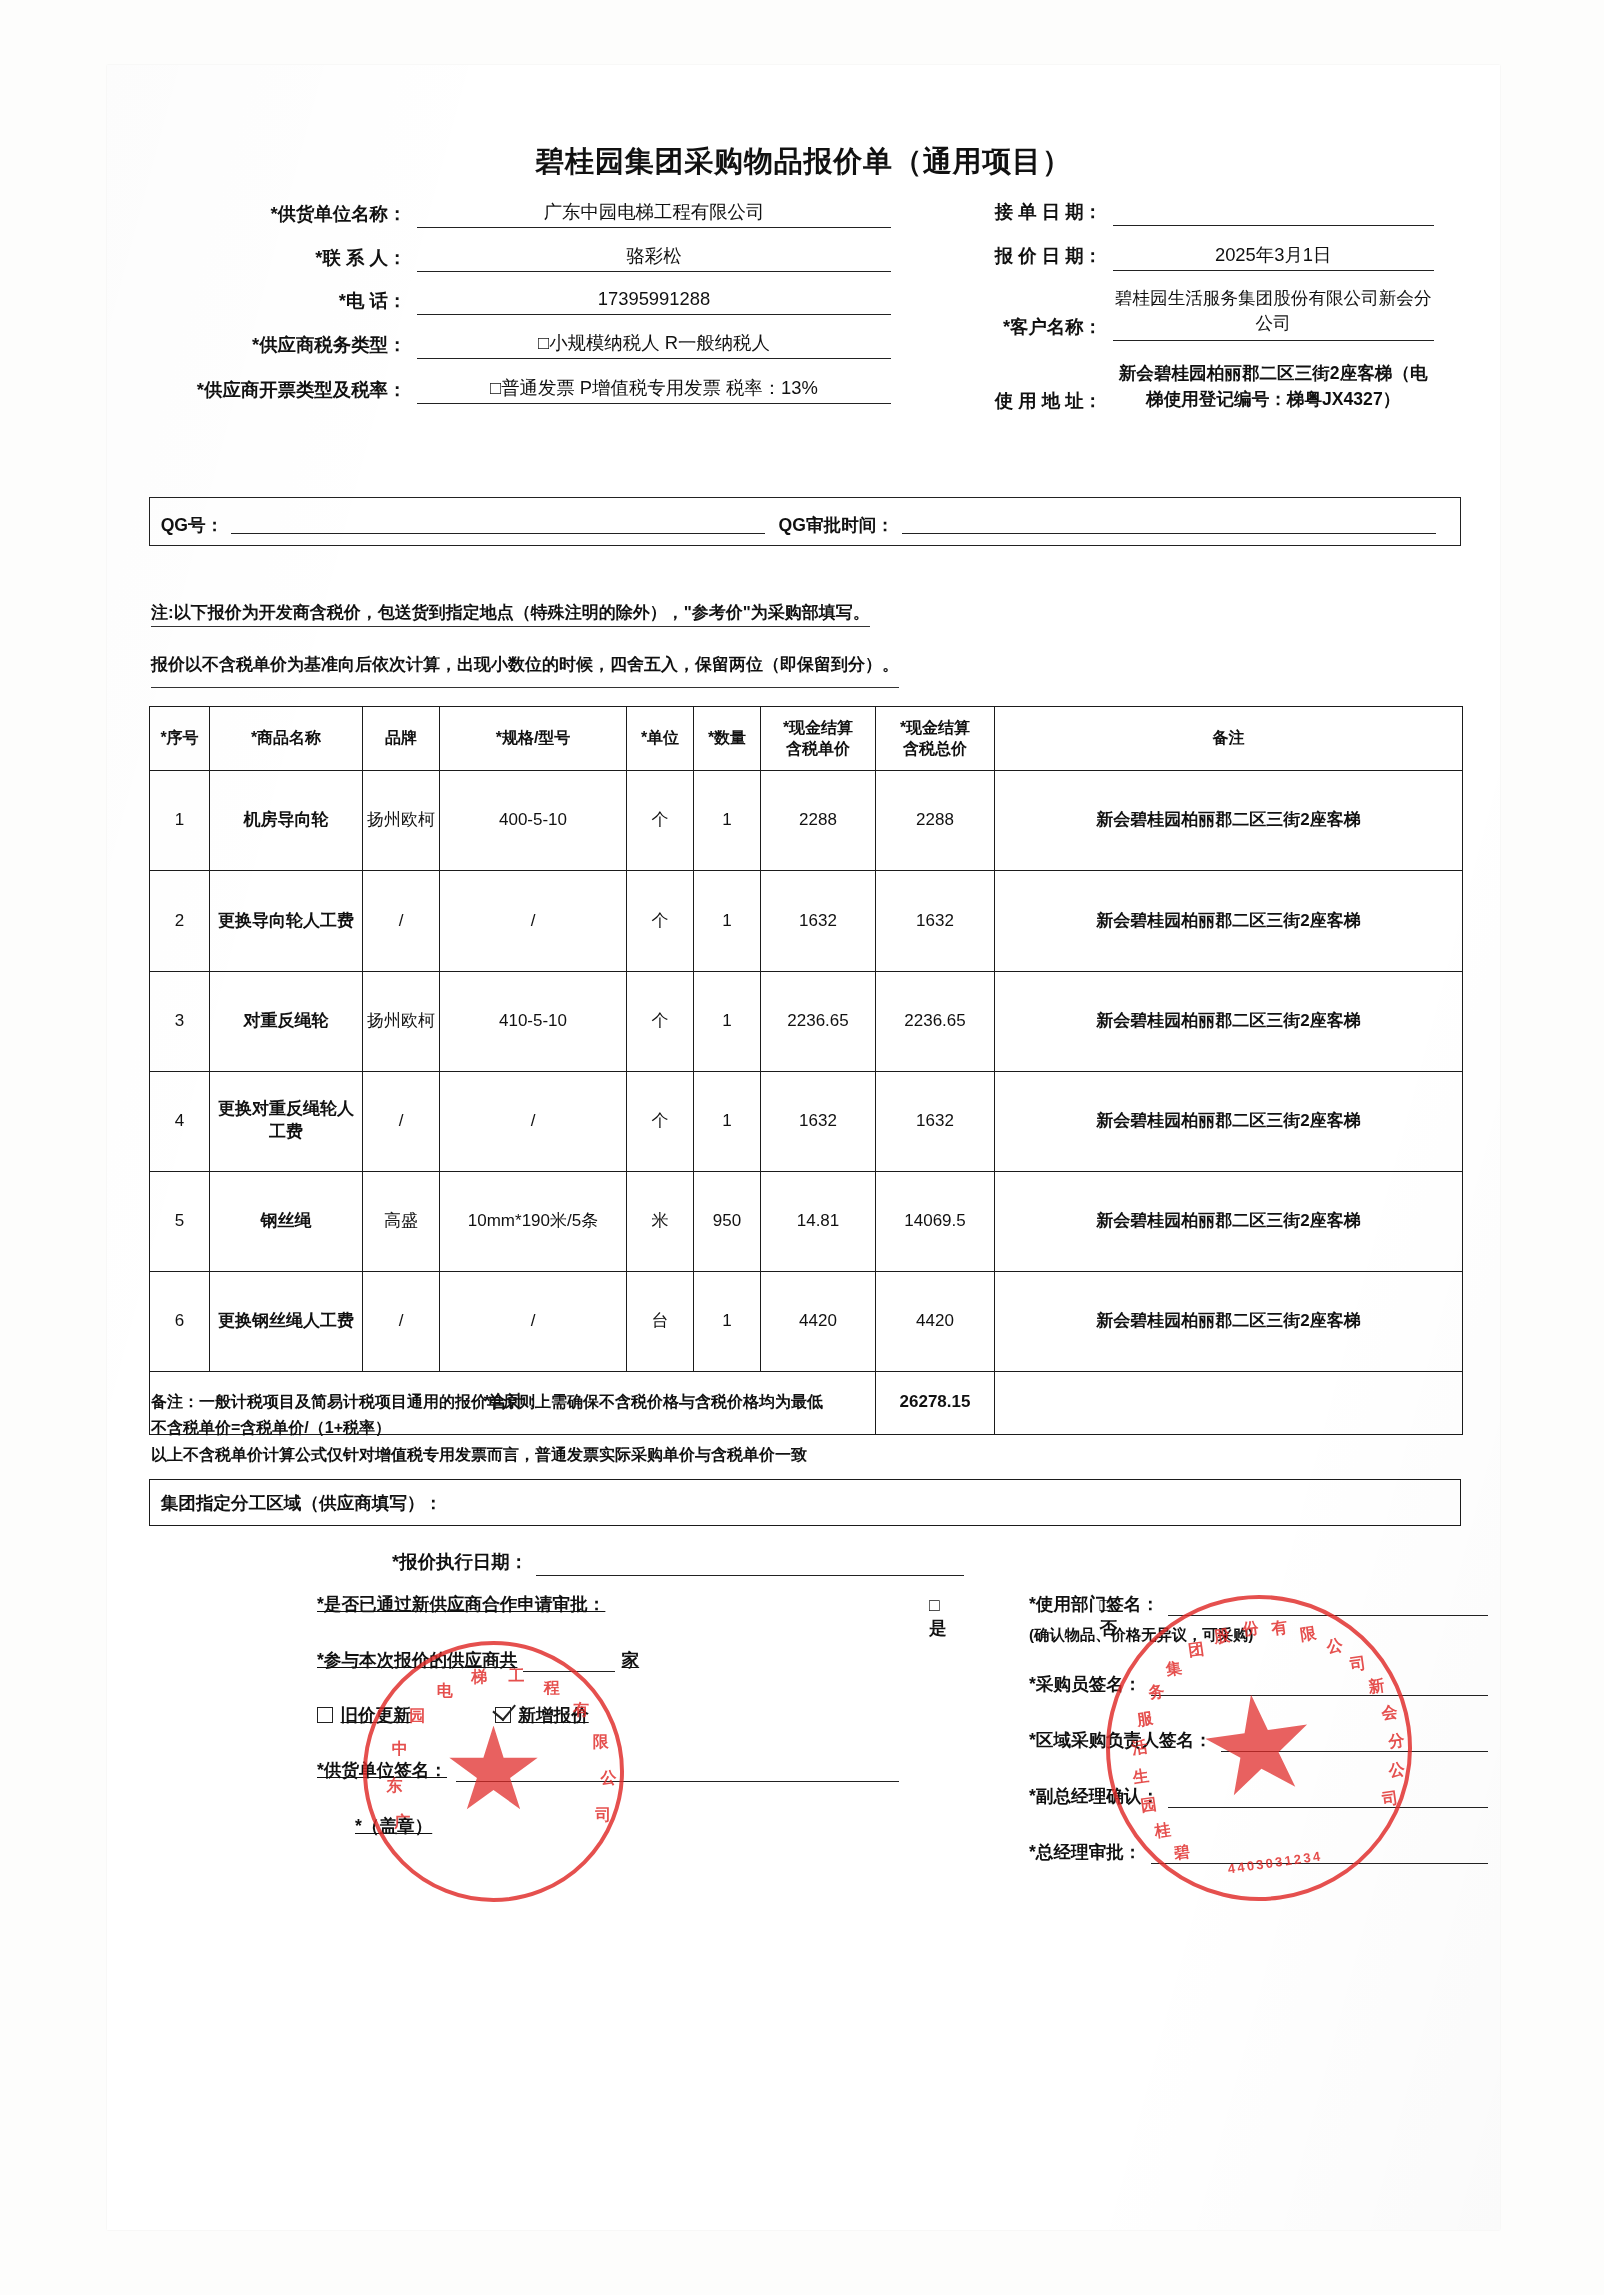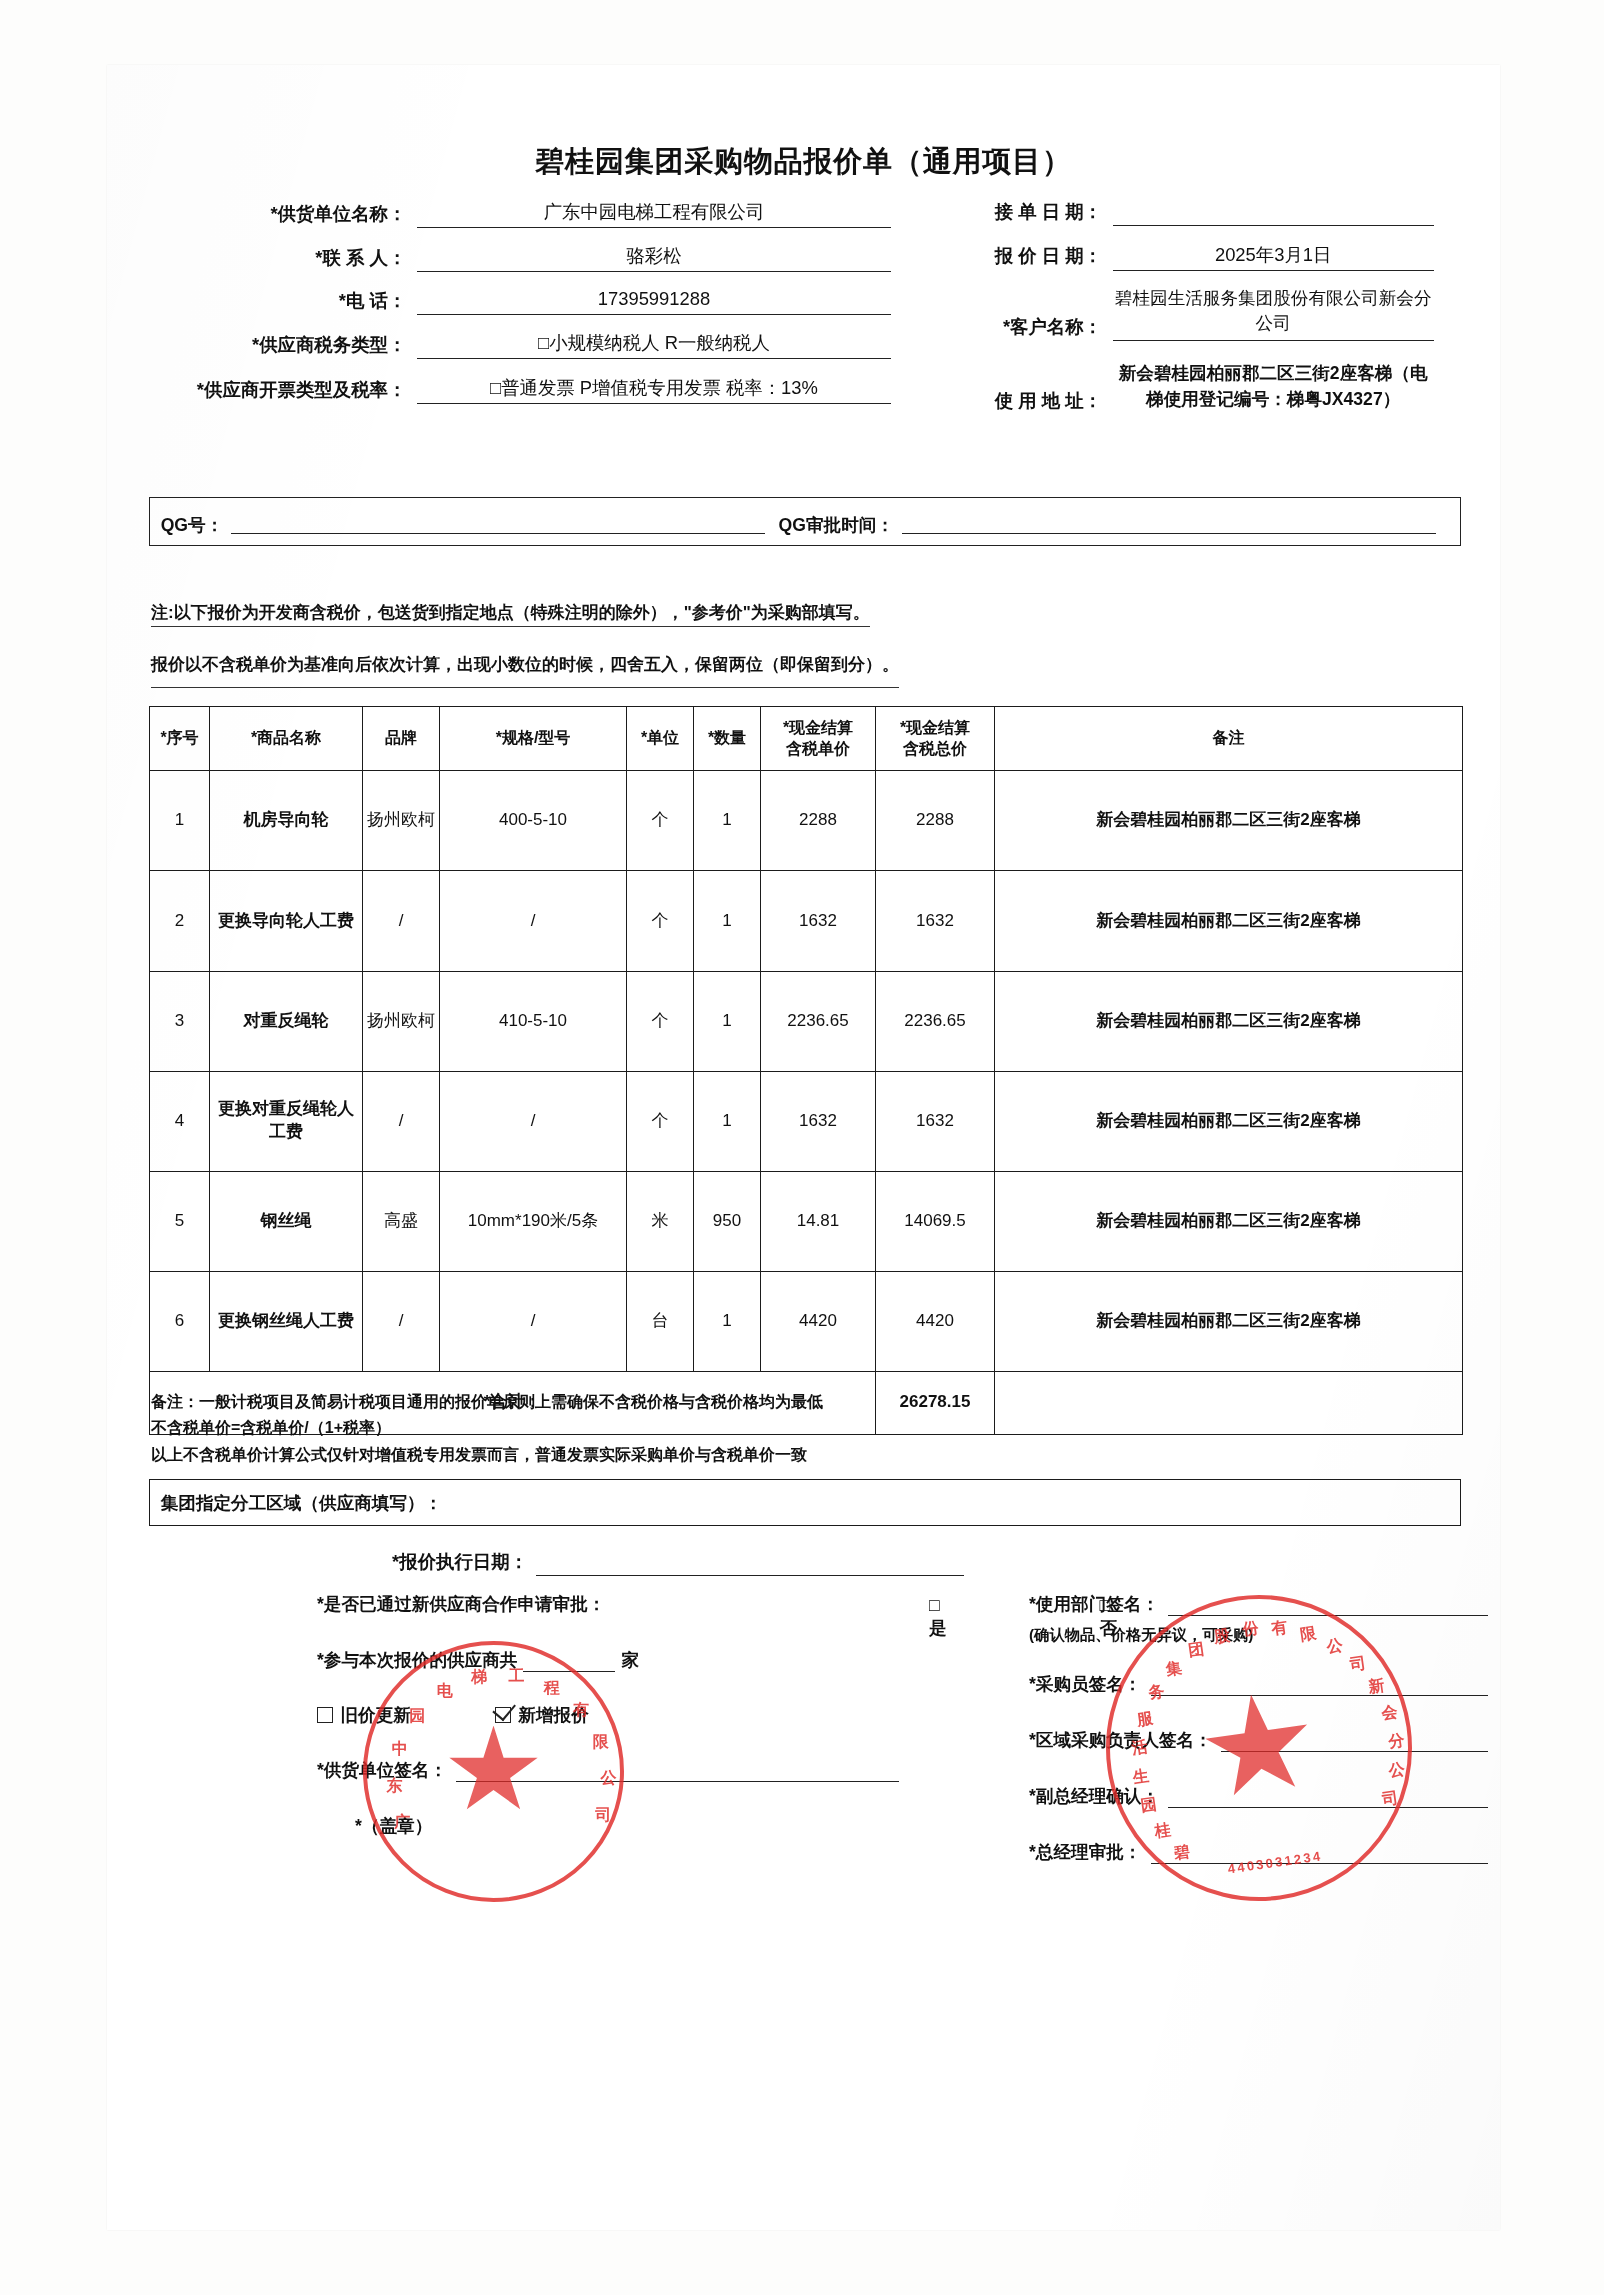--- a/index.html
+++ b/index.html
@@ -207,21 +207,21 @@
   .exec .u { border-bottom: 1.5px solid #222; width: 428px; height: 20px; margin-left: 7.7px; }
 
   
   .sigwrap {
     position: absolute;
     left: 42px;
     top: 1527px;
     width: 1312px;
     height: 413px;
   }
-  .sig-left { position: absolute; left: 168px; top: 0; width: 582px; }
+  .sig-left { position: absolute; left: 168px; top: 0; width: 582px; text-decoration: underline; }
   .sig-right { position: absolute; left: 880px; top: 0; width: 459px; }
   .srow {
     display: flex;
     align-items: flex-end;
     margin-bottom: 32px;
   }
   .srow .l { font-size: 17.6px; font-weight: bold; white-space: nowrap; }
   .srow .u { border-bottom: 1.5px solid #222; flex: 1; height: 20px; margin-left: 9.2px; }
   .sub {
     font-size: 15.3px;

